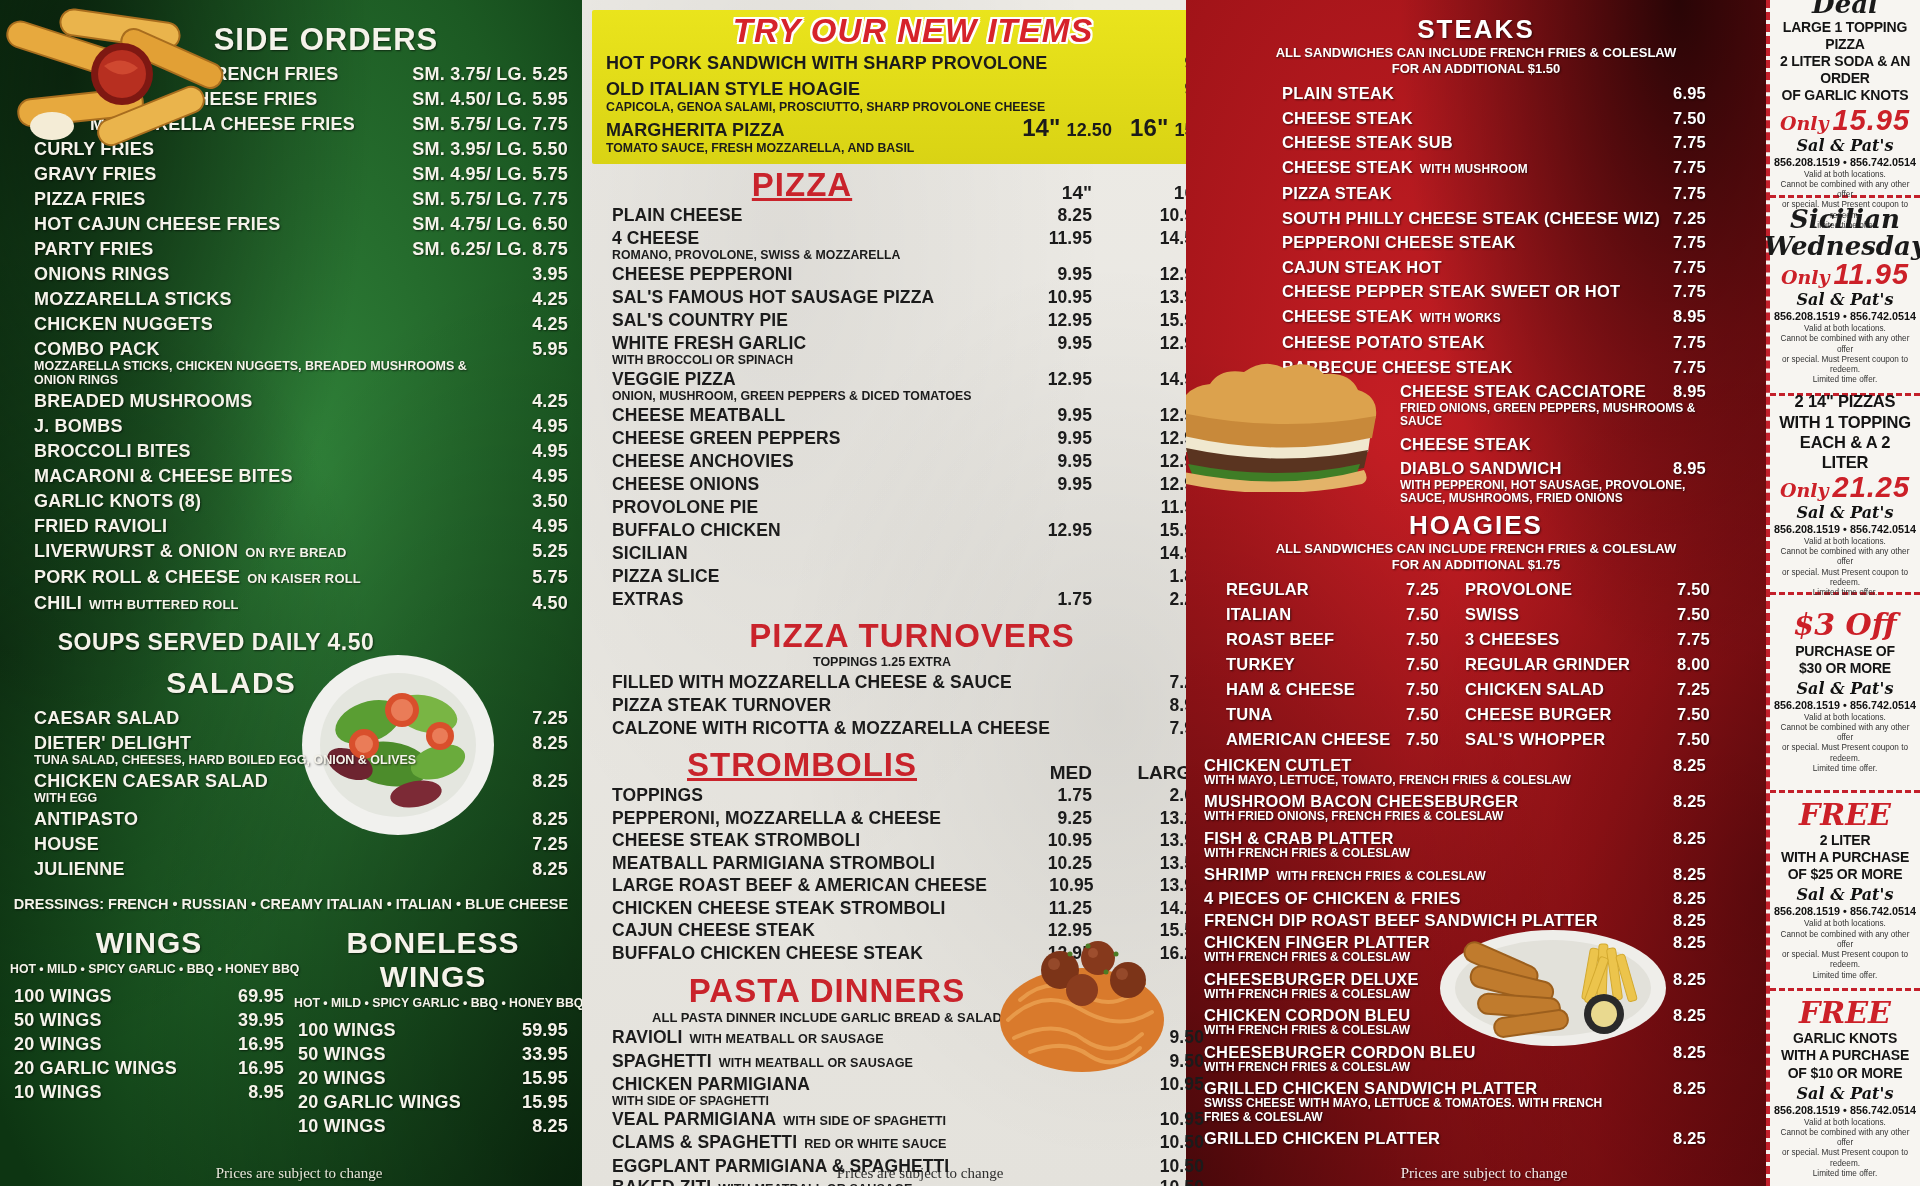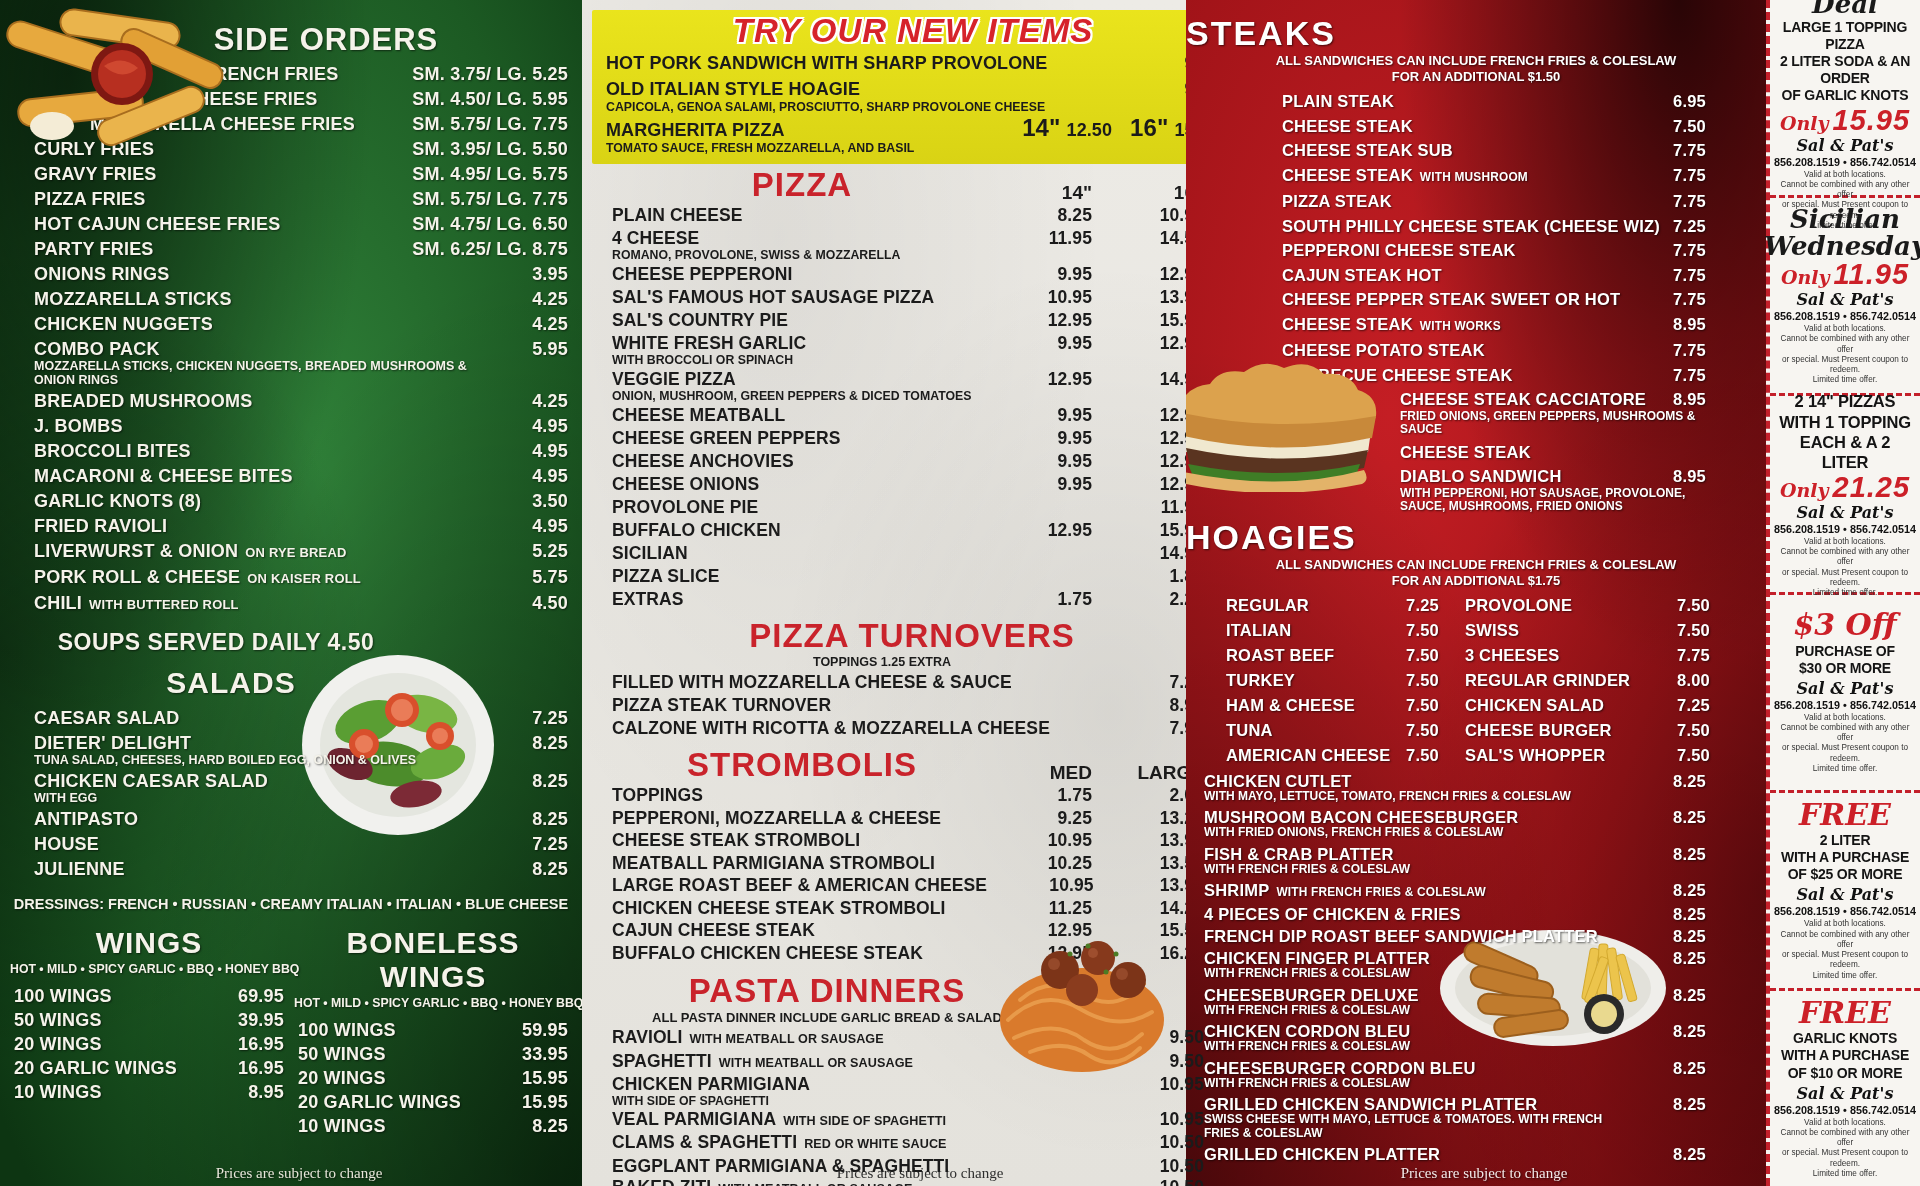--- a/index.html
+++ b/index.html
@@ -58,21 +58,21 @@
   .nb-title{text-align:center;font-size:33px;font-weight:700;font-style:italic;letter-spacing:1px;color:#d6232b;
     text-shadow:-2px 0 0 #fff,2px 0 0 #fff,0 -2px 0 #fff,0 2px 0 #fff,-2px -2px 0 #fff,2px 2px 0 #fff,-2px 2px 0 #fff,2px -2px 0 #fff;}
   .white .line{display:flex;align-items:baseline;line-height:23px;font-size:17.5px;font-weight:700;letter-spacing:.1px;}
   .white .desc{font-size:12.3px;line-height:14px;font-weight:700;margin:-2px 0 1px;}
   .nb .line{line-height:26px;font-size:18px;}
   .nb .p2{width:70px;text-align:right;}
   .sz{font-size:24px;font-weight:700;margin-left:18px;}
   .szv{font-size:18px;margin-left:6px;}
   .red-ttl{color:#c9232b;font-weight:700;font-size:33px;letter-spacing:1px;}
   .sec-head{display:flex;align-items:flex-end;padding:2px 38px 0 30px;}
-  .sec-head .ttl{flex:1;text-align:center;}
+  .sec-head .ttl{flex:1;text-align:center;text-decoration:underline;}
   .sec-head .col{font-size:19px;font-weight:700;color:#1b1b1b;}
   .sec-head .c1{width:100px;text-align:right;}
   .sec-head .c2{width:112px;text-align:right;}
   .c-list{padding:0 38px 0 30px;}
   .pz .p1{width:100px;text-align:right;}
   .pz .p2{width:112px;text-align:right;}
   .h-center{margin:8px 0 0;text-align:center;}
   .subnote{text-align:center;font-size:12.5px;font-weight:700;padding-right:60px;margin-bottom:2px;}
   .to .p2{width:112px;text-align:right;}
   .sb .line{line-height:22.5px;}
@@ -88,21 +88,21 @@
   .ph-spag{left:408px;top:928px;z-index:1;}
 
   
   .red{left:1186px;width:580px;color:#fff;
     background:
       radial-gradient(ellipse at 85% 0%, rgba(0,0,0,.72), transparent 40%),
       radial-gradient(ellipse at 0% 100%, rgba(0,0,0,.45), transparent 50%),
       radial-gradient(ellipse at 100% 75%, rgba(0,0,0,.30), transparent 45%),
       radial-gradient(ellipse at 35% 35%, #c41e24, #a01318 55%, #6b0a0e 100%);}
   .red *{text-shadow:1px 1px 2px rgba(0,0,0,.6);}
-  .r-title{margin:14px 0 0;text-align:left;font-size:34px;font-weight:700;letter-spacing:2px;}
+  .r-title{margin:14px 0 0;text-align:center;font-size:26px;font-weight:700;letter-spacing:2px;}
   .r-sub{text-align:center;font-size:13px;font-weight:700;line-height:16px;}
   .r-list{padding:0 60px 0 18px;}
   .red .line{display:flex;align-items:baseline;line-height:24.5px;font-size:16.5px;font-weight:700;letter-spacing:.2px;}
   .red .desc{font-size:12px;line-height:13.5px;font-weight:700;margin:-2px 0 3px;max-width:420px;}
   .stk{padding-left:96px;margin-top:4px;}
   .stk .p2{width:96px;text-align:right;}
   .feat{padding-left:214px;position:relative;z-index:2;}
   .feat .p2{width:96px;text-align:right;}
   .hg-wrap{display:flex;padding:4px 56px 0 40px;gap:26px;}
   .hg{flex:1;padding:0;min-width:0;}

